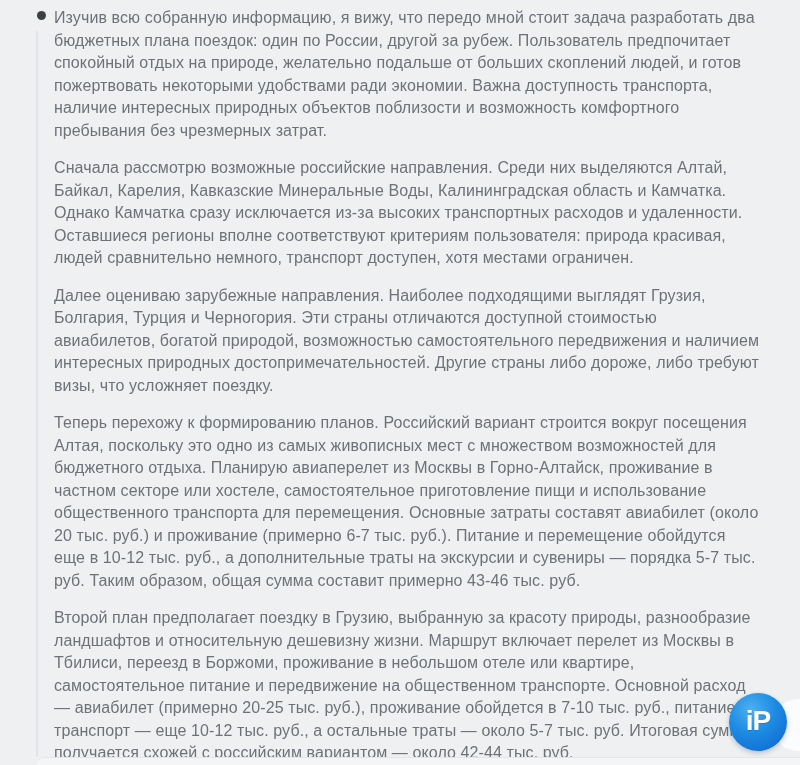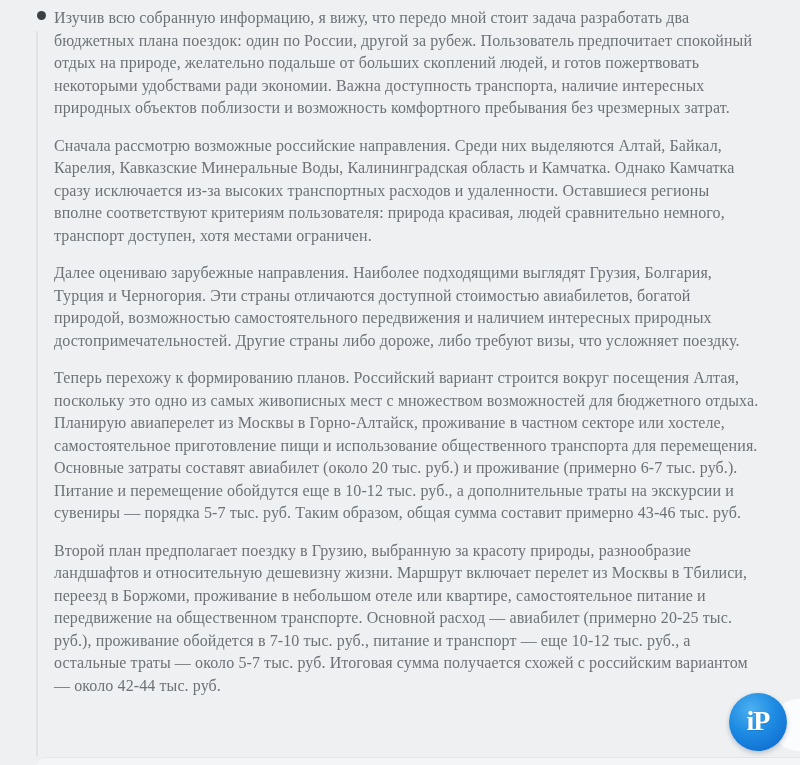--- a/index.html
+++ b/index.html
@@ -33,21 +33,20 @@
     left: 54px; top: 0;
     width: 707px;
     padding-top: 7px;
   }
   .content p {
     font-size: 16px;
     line-height: 22.5px;
     color: #6e7277;
     margin: 0 0 15px 0;
     letter-spacing: 0.1px;
-    font-family: Liberation Serif, serif;
   }
   .next-card {
     position: absolute;
     left: 36px; top: 757px;
     width: 764px; height: 10px;
     background: #f4f5f7;
     border-top: 1px solid #e3e5e8;
     border-top-left-radius: 9px;
   }
   .wm-white-circle {
@@ -60,21 +59,20 @@
   .wm-blue-circle {
     position: absolute;
     left: 729px; top: 693px;
     width: 58px; height: 58px;
     border-radius: 50%;
     background: radial-gradient(circle at 38% 28%, #4cb0f0 0%, #1d8ae2 45%, #0c63cc 100%);
     box-shadow: 0 2px 5px rgba(20,40,80,0.25);
     display: flex;
     align-items: center;
     justify-content: center;
-    font-family: Liberation Serif, serif;
   }
   .wm-label {
     color: #ffffff;
     font-weight: bold;
     font-size: 28px;
     letter-spacing: -1px;
     line-height: 1;
     padding-bottom: 2px;
     text-shadow: 0 1px 1px rgba(0,40,90,0.2);
   }

